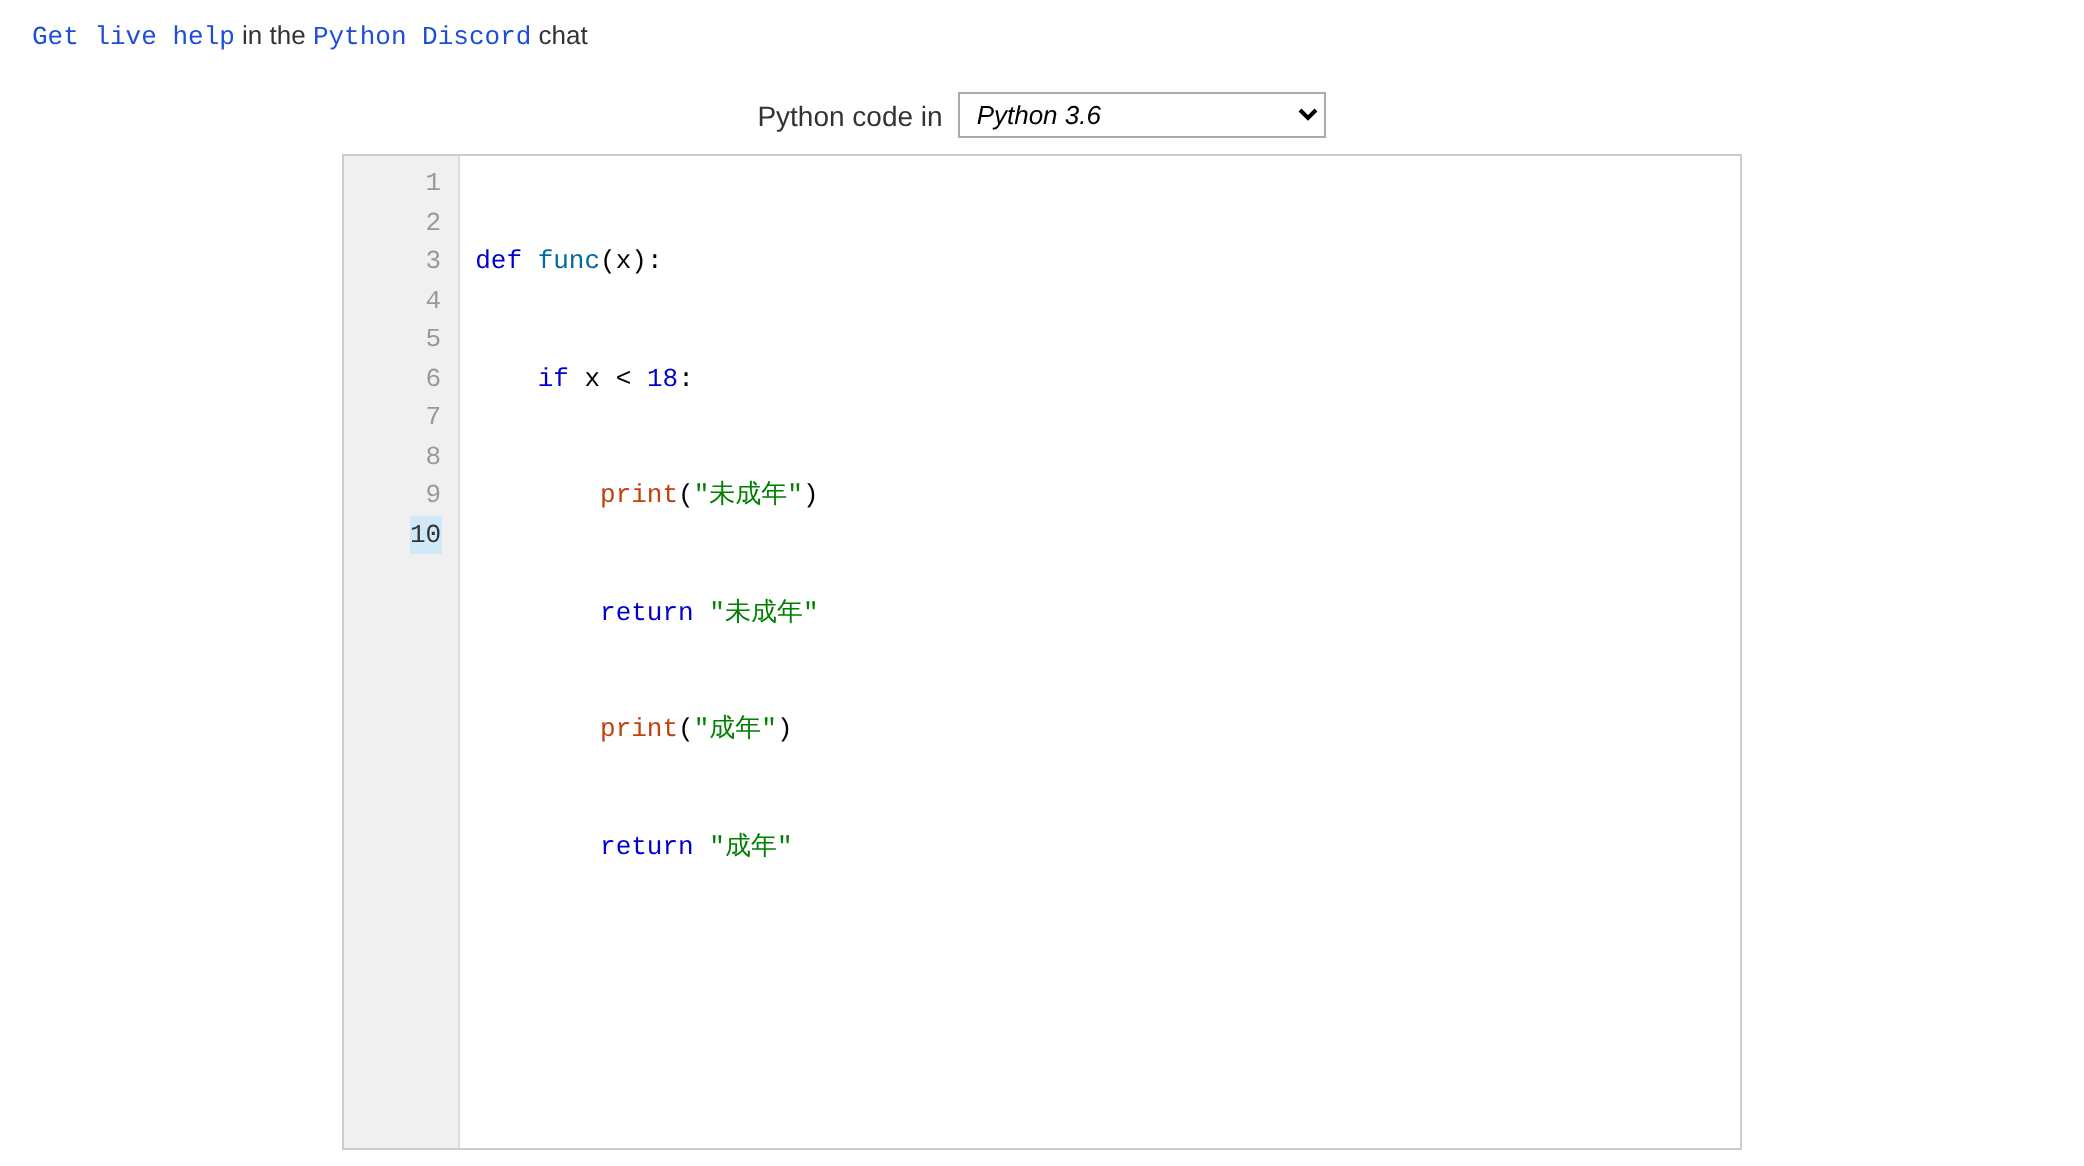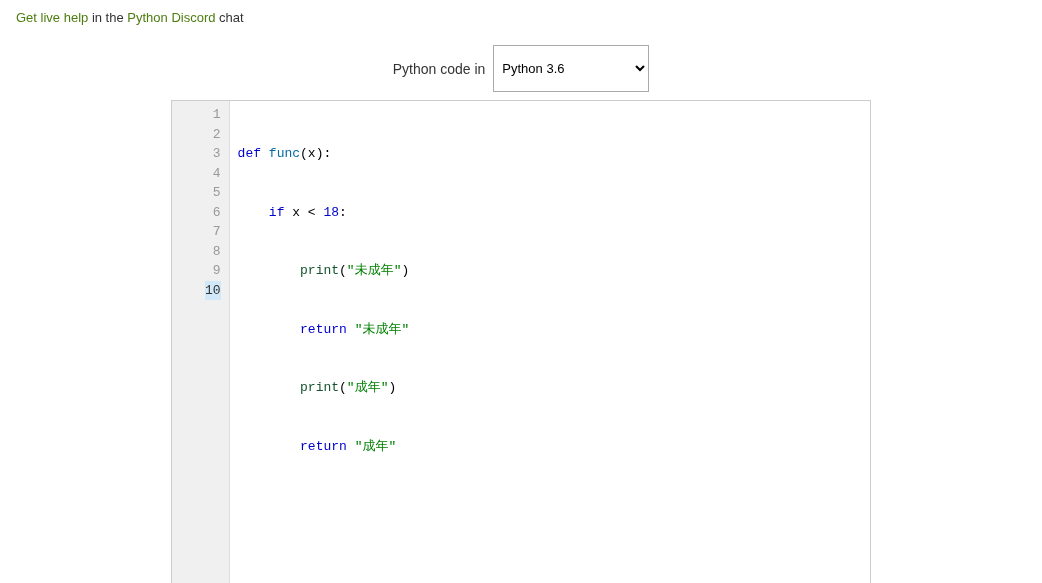--- a/index.html
+++ b/index.html
@@ -17,22 +17,23 @@
       min-height: 583px;
     }
 
     .top-bar {
       padding: 10px 16px;
       font-size: 13px;
       color: #333;
     }
 
     .top-bar a {
-      color: #4d7c0f;
+      color: #1d4ed8;
       text-decoration: none;
+      font-family: Liberation Mono, monospace;
     }
 
     .main-content {
       display: flex;
       flex-direction: column;
       align-items: center;
       padding: 10px 0 20px 0;
     }
 
     .language-row {
@@ -42,25 +43,26 @@
       gap: 8px;
     }
 
     .language-label {
       font-size: 14px;
       color: #333;
     }
 
     .language-select {
       font-size: 13px;
-      padding: 14px 4px;
+      padding: 2px 4px;
       border: 1px solid #aaa;
       background: #fff;
-      width: 156px;
+      width: 184px;
       cursor: pointer;
+      font-style: italic;
     }
 
     .code-editor-container {
       width: 700px;
       border: 1px solid #ccc;
       background: #fff;
       display: flex;
       flex-direction: column;
     }
 
@@ -109,21 +111,21 @@
       line-height: 1.5;
       white-space: pre;
     }
 
     .kw { color: #0000cc; font-weight: normal; }
     .kw-def { color: #0000cc; }
     .fn { color: #0369a1; }
     .str-green { color: #008000; }
     .str-return { color: #008000; }
     .num { color: #0000cc; }
-    .builtin { color: #14532d; }
+    .builtin { color: #c2410c; }
   </style>
 </head>
 <body>
 
 <div class="top-bar">
   <a href="#">Get live help</a><span> in the </span><a href="#">Python Discord</a><span> chat</span>
 </div>
 
 <div class="main-content">
 

